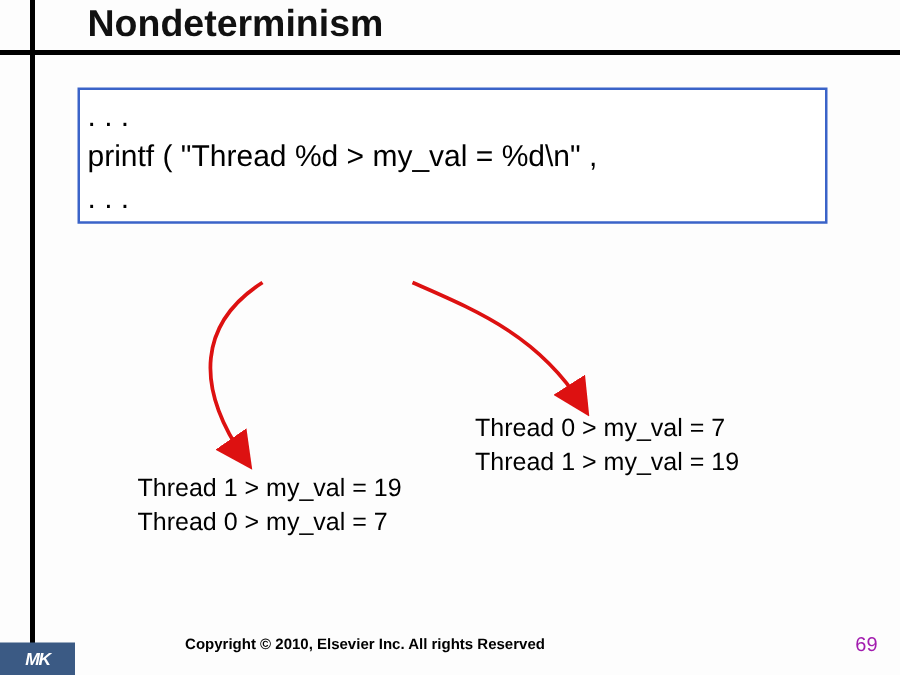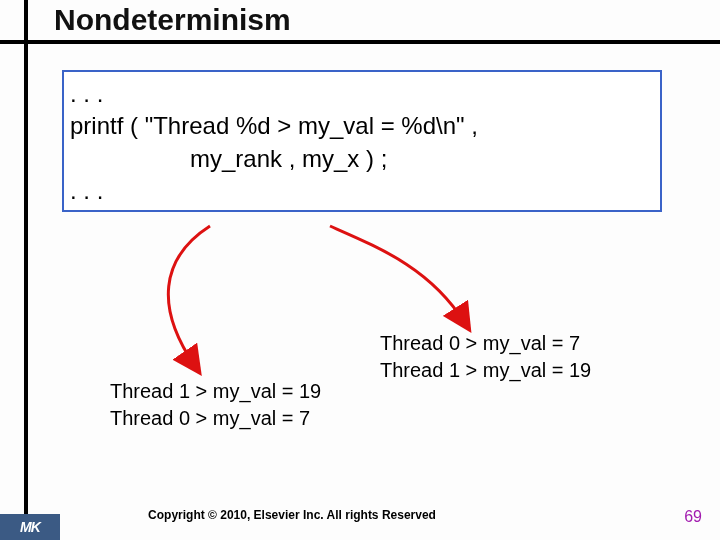--- a/index.html
+++ b/index.html
@@ -22,21 +22,21 @@
   .vbar {
     position: absolute;
     left: 24px;
     top: 0;
     width: 4px;
     height: 540px;
     background: #000;
   }
   .title {
     position: absolute;
-    left: 54px;
+    left: 70px;
     top: 3px;
     font-size: 30px;
     font-weight: bold;
     color: #111;
   }
   .codebox {
     position: absolute;
     left: 62px;
     top: 70px;
     width: 600px;
@@ -109,21 +109,20 @@
 <body>
 
 <div class="hbar"></div>
 <div class="vbar"></div>
 
 <h1 class="title">Nondeterminism</h1>
 
 <div class="codebox">
   <div class="line">. . .</div>
   <div class="line">printf ( "Thread %d &gt; my_val = %d\n" ,</div>
-  <div class="line indent">my_rank , my_x ) ;</div>
   <div class="line">. . .</div>
 </div>
 
 <svg class="arrow" style="left:140px; top:218px;" width="160" height="170">
   <defs>
     <marker id="ah1" markerWidth="10" markerHeight="10" refX="6" refY="5" orient="auto">
       <path d="M0,0 L10,5 L0,10 z" fill="#d11"></path>
     </marker>
   </defs>
   <path d="M70,8 C20,40 15,90 55,148" stroke="#d11" stroke-width="3" fill="none" marker-end="url(#ah1)"></path>

